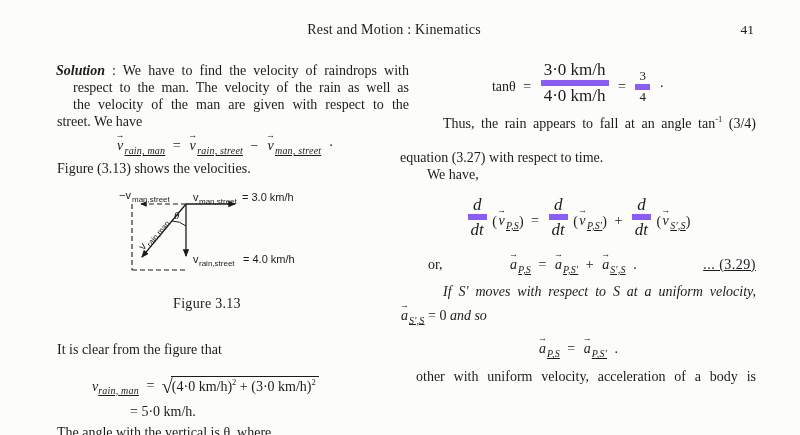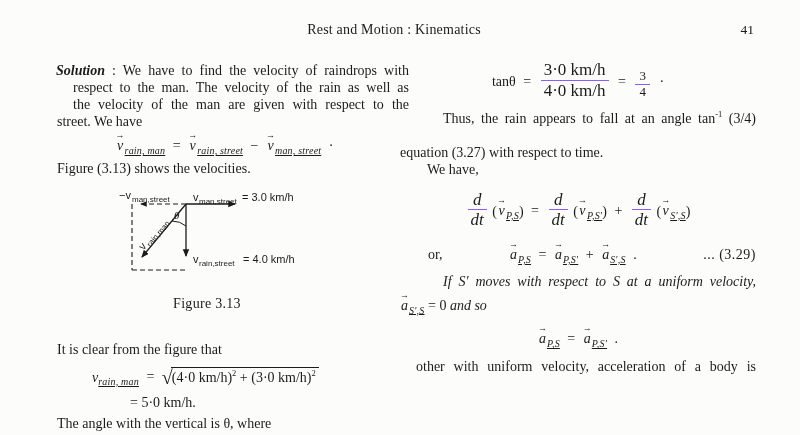--- a/index.html
+++ b/index.html
@@ -35,37 +35,37 @@
   .eqend { margin-left:4px; }
   .esub { font-size:10px; font-style:italic; letter-spacing:.2px;text-decoration:underline; }
   sup.tsup, sup.rsup { font-size:8.5px; }
 
   .vec { display:inline-block; text-align:center; line-height:1; vertical-align:baseline; }
   .va { display:block; font-size:9px; line-height:5px; height:6px; font-style:normal; }
   .vb { display:block; font-style:italic; font-size:14px; line-height:14px; }
 
   .frac { display:inline-block; vertical-align:-10px; text-align:center; line-height:1.15; margin:0 2px; }
   .fnum, .fden { display:block; font-size:17px; padding:0 3px; }
-  .fden { border-top:1px solid #8b5cf6; }
+  .fden { border-top:6px solid #8b5cf6; }
   .frac.fsm .fnum, .frac.fsm .fden { font-size:13px; padding:0 4px; }
   .frac.ital .fnum, .frac.ital .fden { font-style:italic; }
 
   .sqrt { white-space:nowrap; }
   .rad { font-size:20px; line-height:1; vertical-align:-3px; margin-right:-2px; }
   .radicand { display:inline-block; border-top:1.2px solid #1b1b1b; padding:1px 3px 0 1px; }
 
   .eq1 { margin-top:0; padding:3px 0 4px 0; }
-  .eq2row { margin-top:7px; padding:2px 0; text-align:left; padding-left:52px; }
+  .eq2row { margin-top:16px; padding:2px 0; text-align:left; padding-left:52px; }
   .eq2b { margin-top:5px; padding-left:90px; text-align:left; line-height:17px; }
 
   .eqtan { margin-top:0; padding:4px 0 6px 0; }
   .eqddt { margin-top:7px; padding:5px 0 7px 0; }
   .eqrow { display:flex; align-items:baseline; justify-content:space-between; margin-top:3px; padding:2px 0; line-height:1; }
   .orlabel { padding-left:28px; }
-  .eqref { letter-spacing:.5px; }
+  .eqref { letter-spacing:.5px;text-decoration:underline; }
   .eqfinal { margin-top:5px; padding:3px 0 4px 0; }
   .vline { line-height:17px; margin-top:3px; white-space:nowrap; }
 
   .spacer-s { height:4px; }
   .spacer-m { height:12px; }
 
   
   .figure-block { margin-top:9px; margin-left:62px; width:252px; }
   .figure-svg text { font-family:"Liberation Sans", sans-serif; font-size:11px; fill:#1b1b1b; }
   .figure-svg text.fsub { font-size:8px; }

